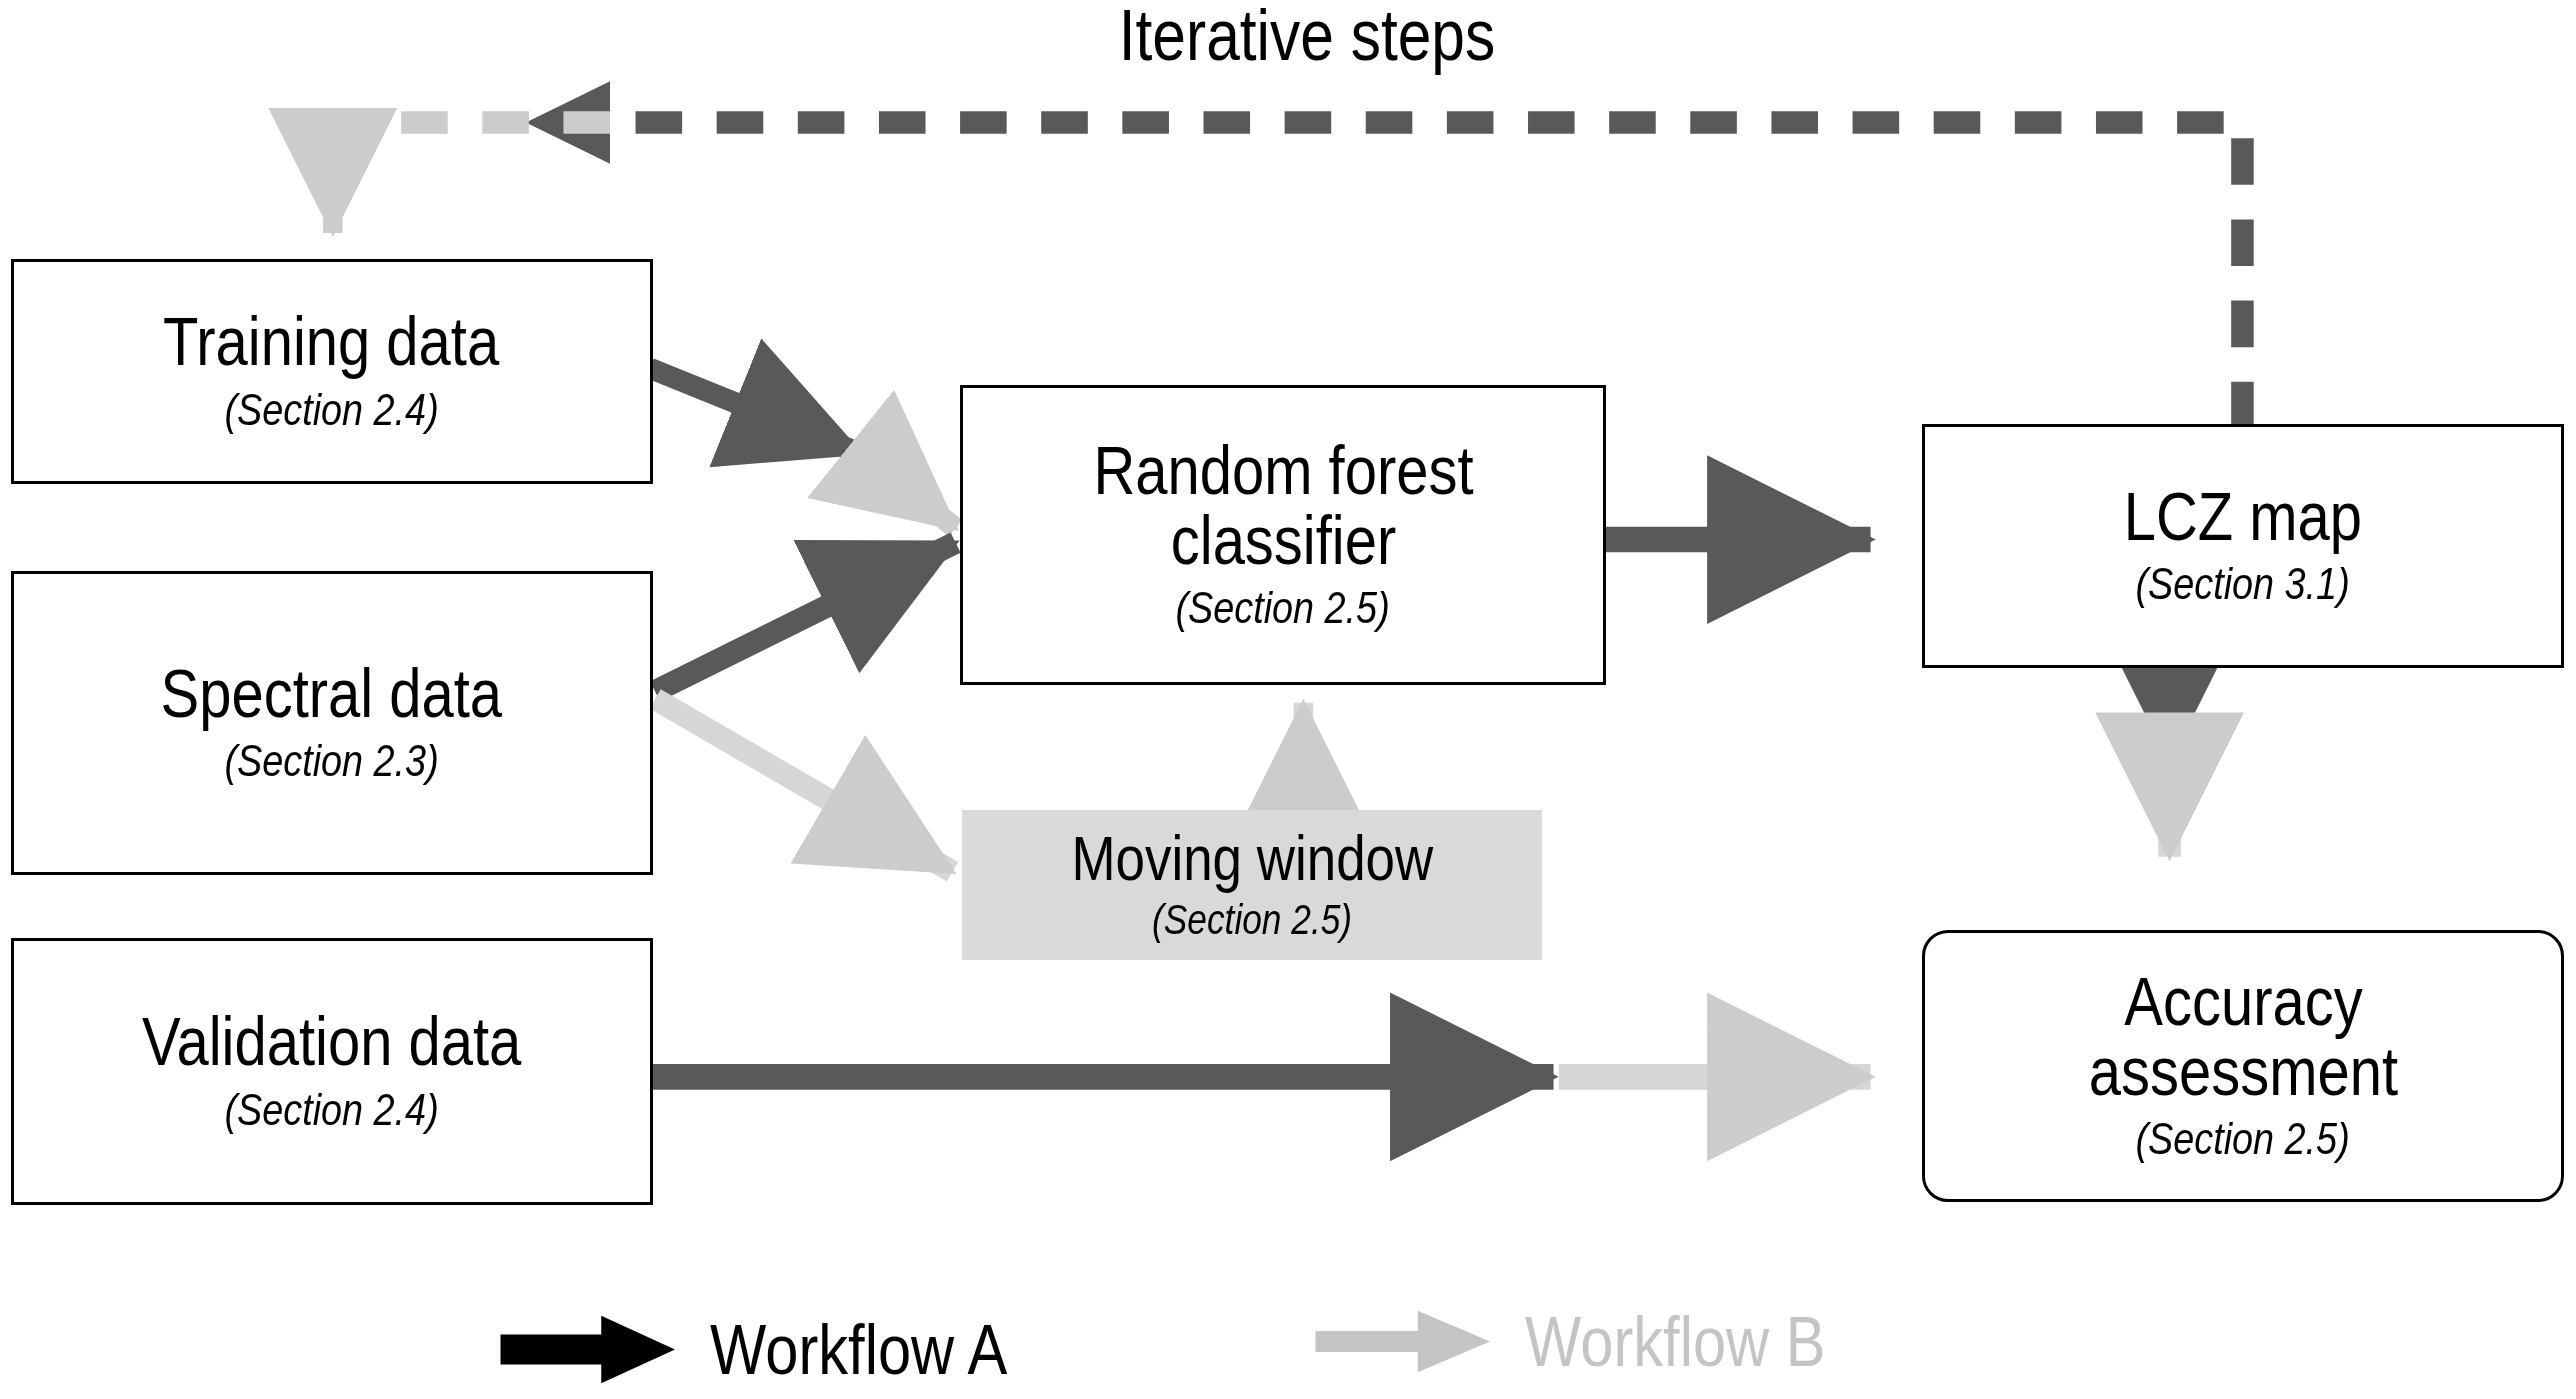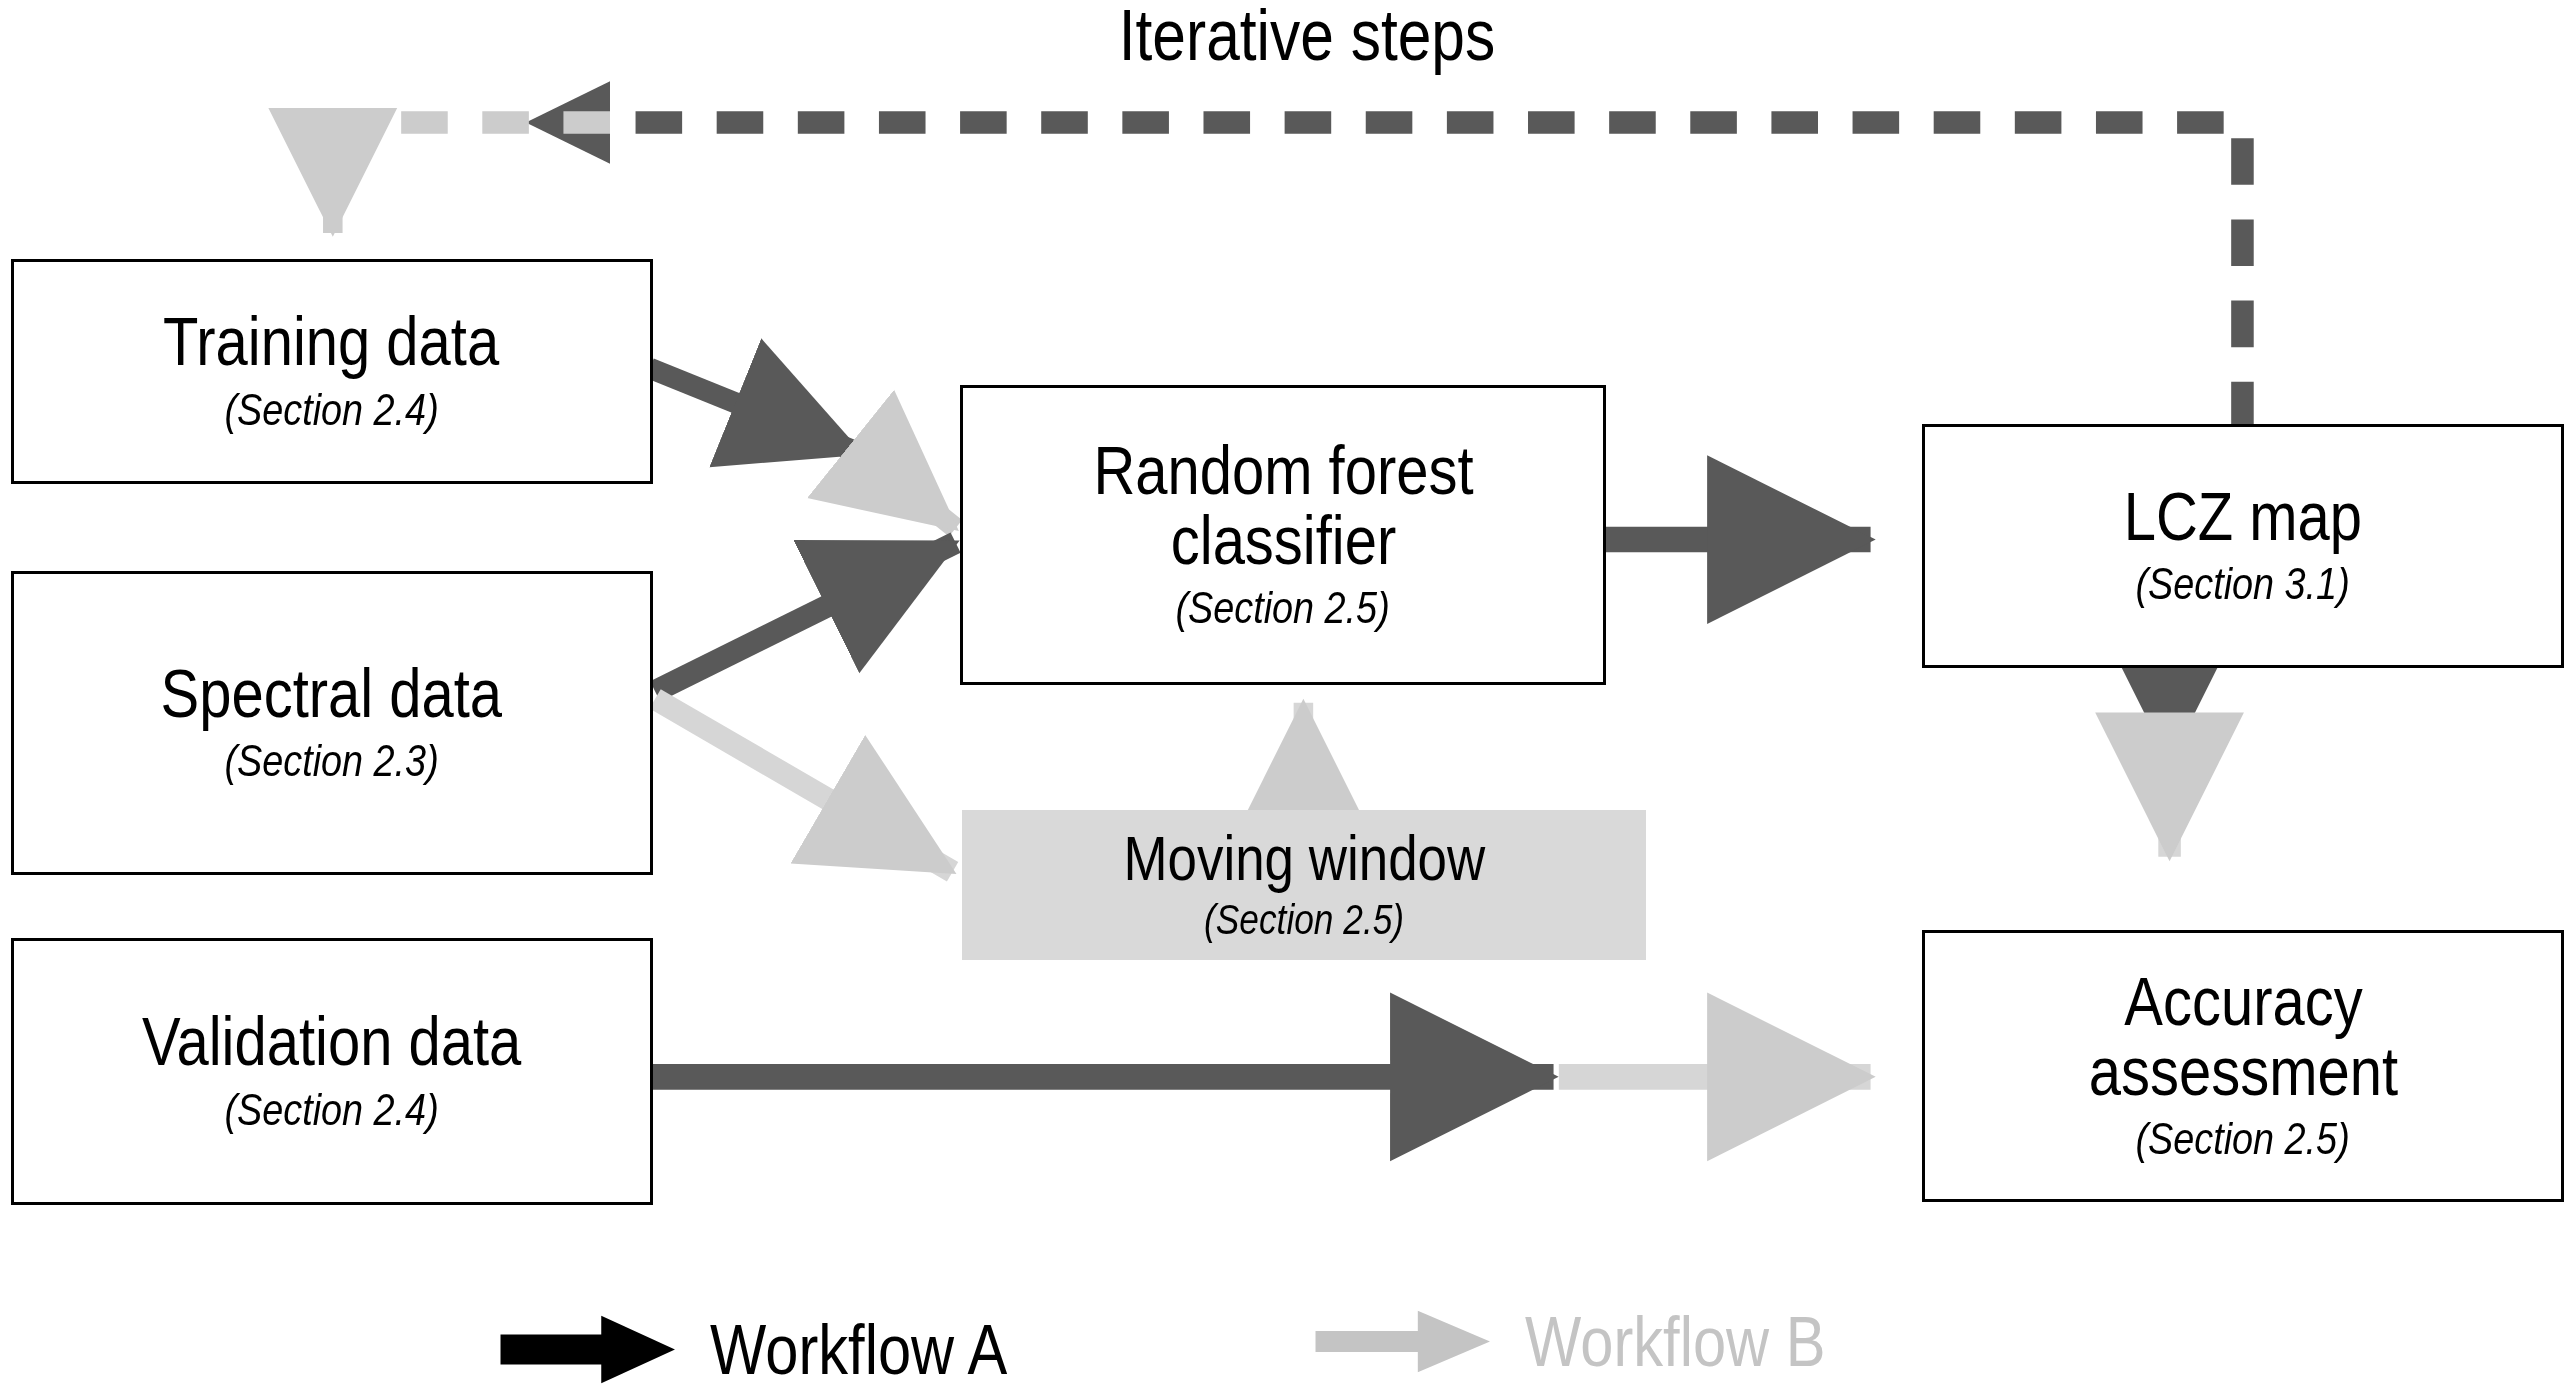--- a/index.html
+++ b/index.html
@@ -106,31 +106,31 @@
   <div class="node" style="left:10.5px;top:938px;width:642px;height:267px;">
     <div class="title">Validation data</div>
     <div class="sub">(Section 2.4)</div>
   </div>
 
   <div class="node" style="left:960px;top:385px;width:646px;height:300px;">
     <div class="title two" style="width:601px;">Random forest classifier</div>
     <div class="sub">(Section 2.5)</div>
   </div>
 
-  <div class="node shaded" style="left:962px;top:810px;width:684px;height:150px;">
+  <div class="node shaded" style="left:962px;top:810px;width:580px;height:150px;">
     <div class="title">Moving window</div>
     <div class="sub">(Section 2.5)</div>
   </div>
 
   <div class="node" style="left:1922px;top:424px;width:642px;height:244px;">
     <div class="title">LCZ map</div>
     <div class="sub">(Section 3.1)</div>
   </div>
 
-  <div class="node" style="left:1922px;top:930px;width:642px;height:272px;">
+  <div class="node" style="left:1922px;top:930px;width:642px;height:272px;border-radius:26px;">
     <div class="title two" style="width:601px;">Accuracy assessment</div>
     <div class="sub">(Section 2.5)</div>
   </div>
 
   <div id="legend">
     <div class="lg-item" style="left:496px;top:31px;">
       <svg width="188" height="83" viewBox="0 0 250 110">
         <path d="M6,55 L150,55" stroke="#000000" stroke-width="40" fill="none"></path>
         <path d="M140,10 L238,55 L140,100 Z" fill="#000000"></path>
       </svg>

